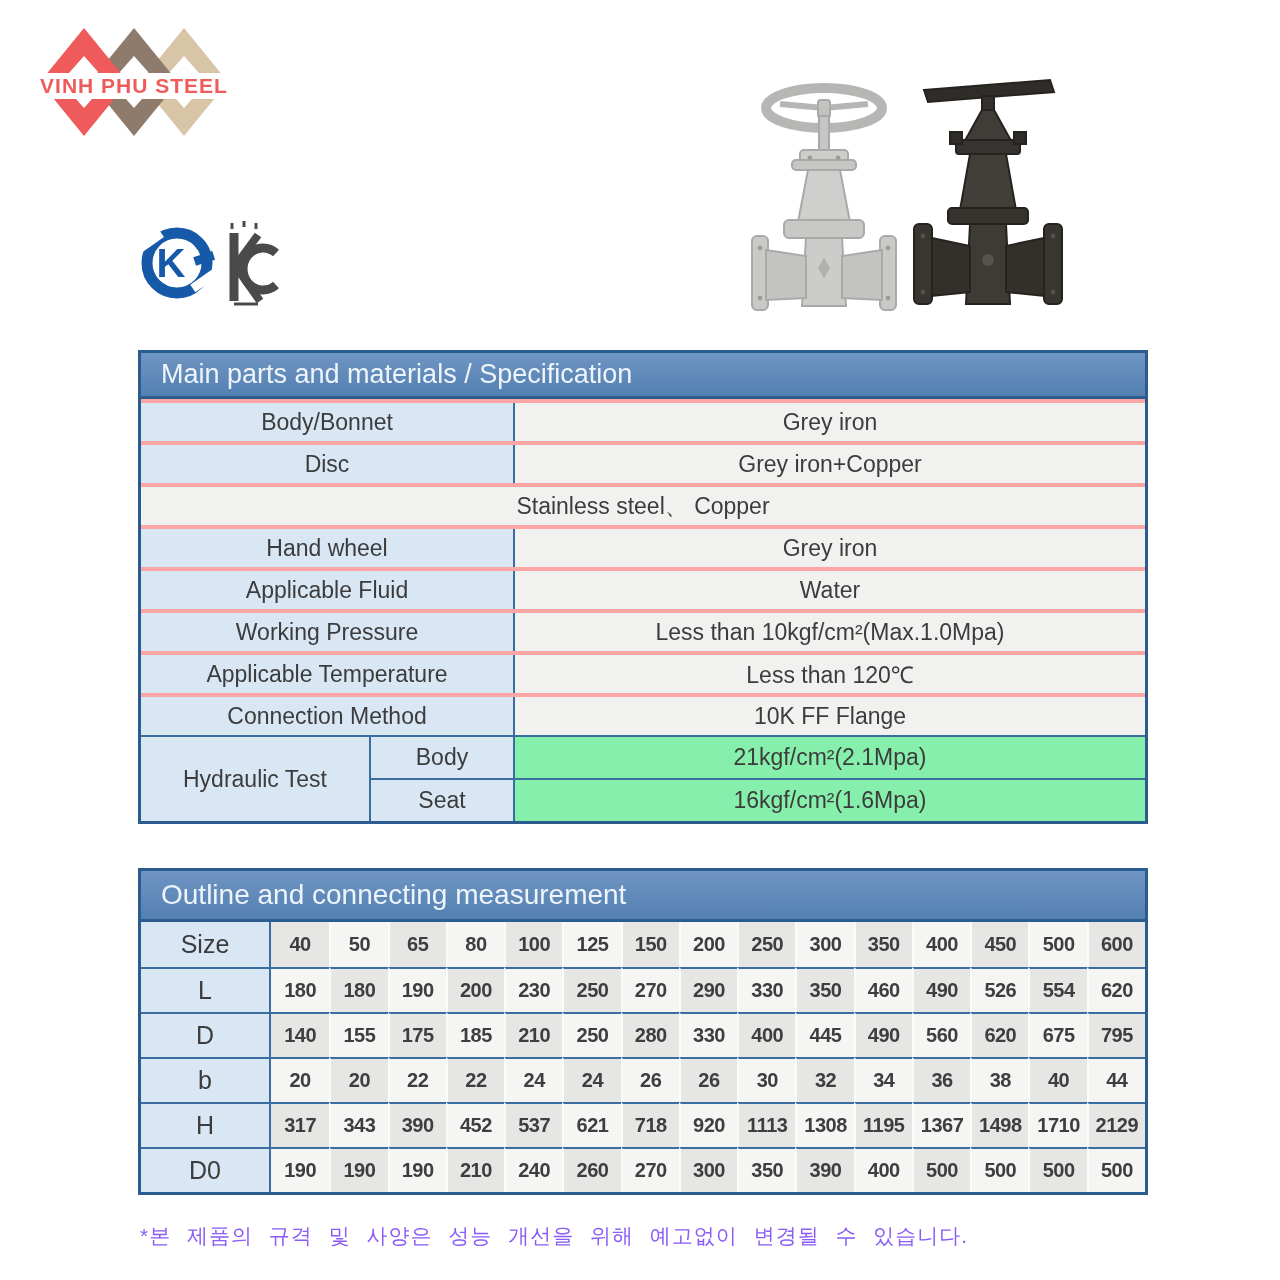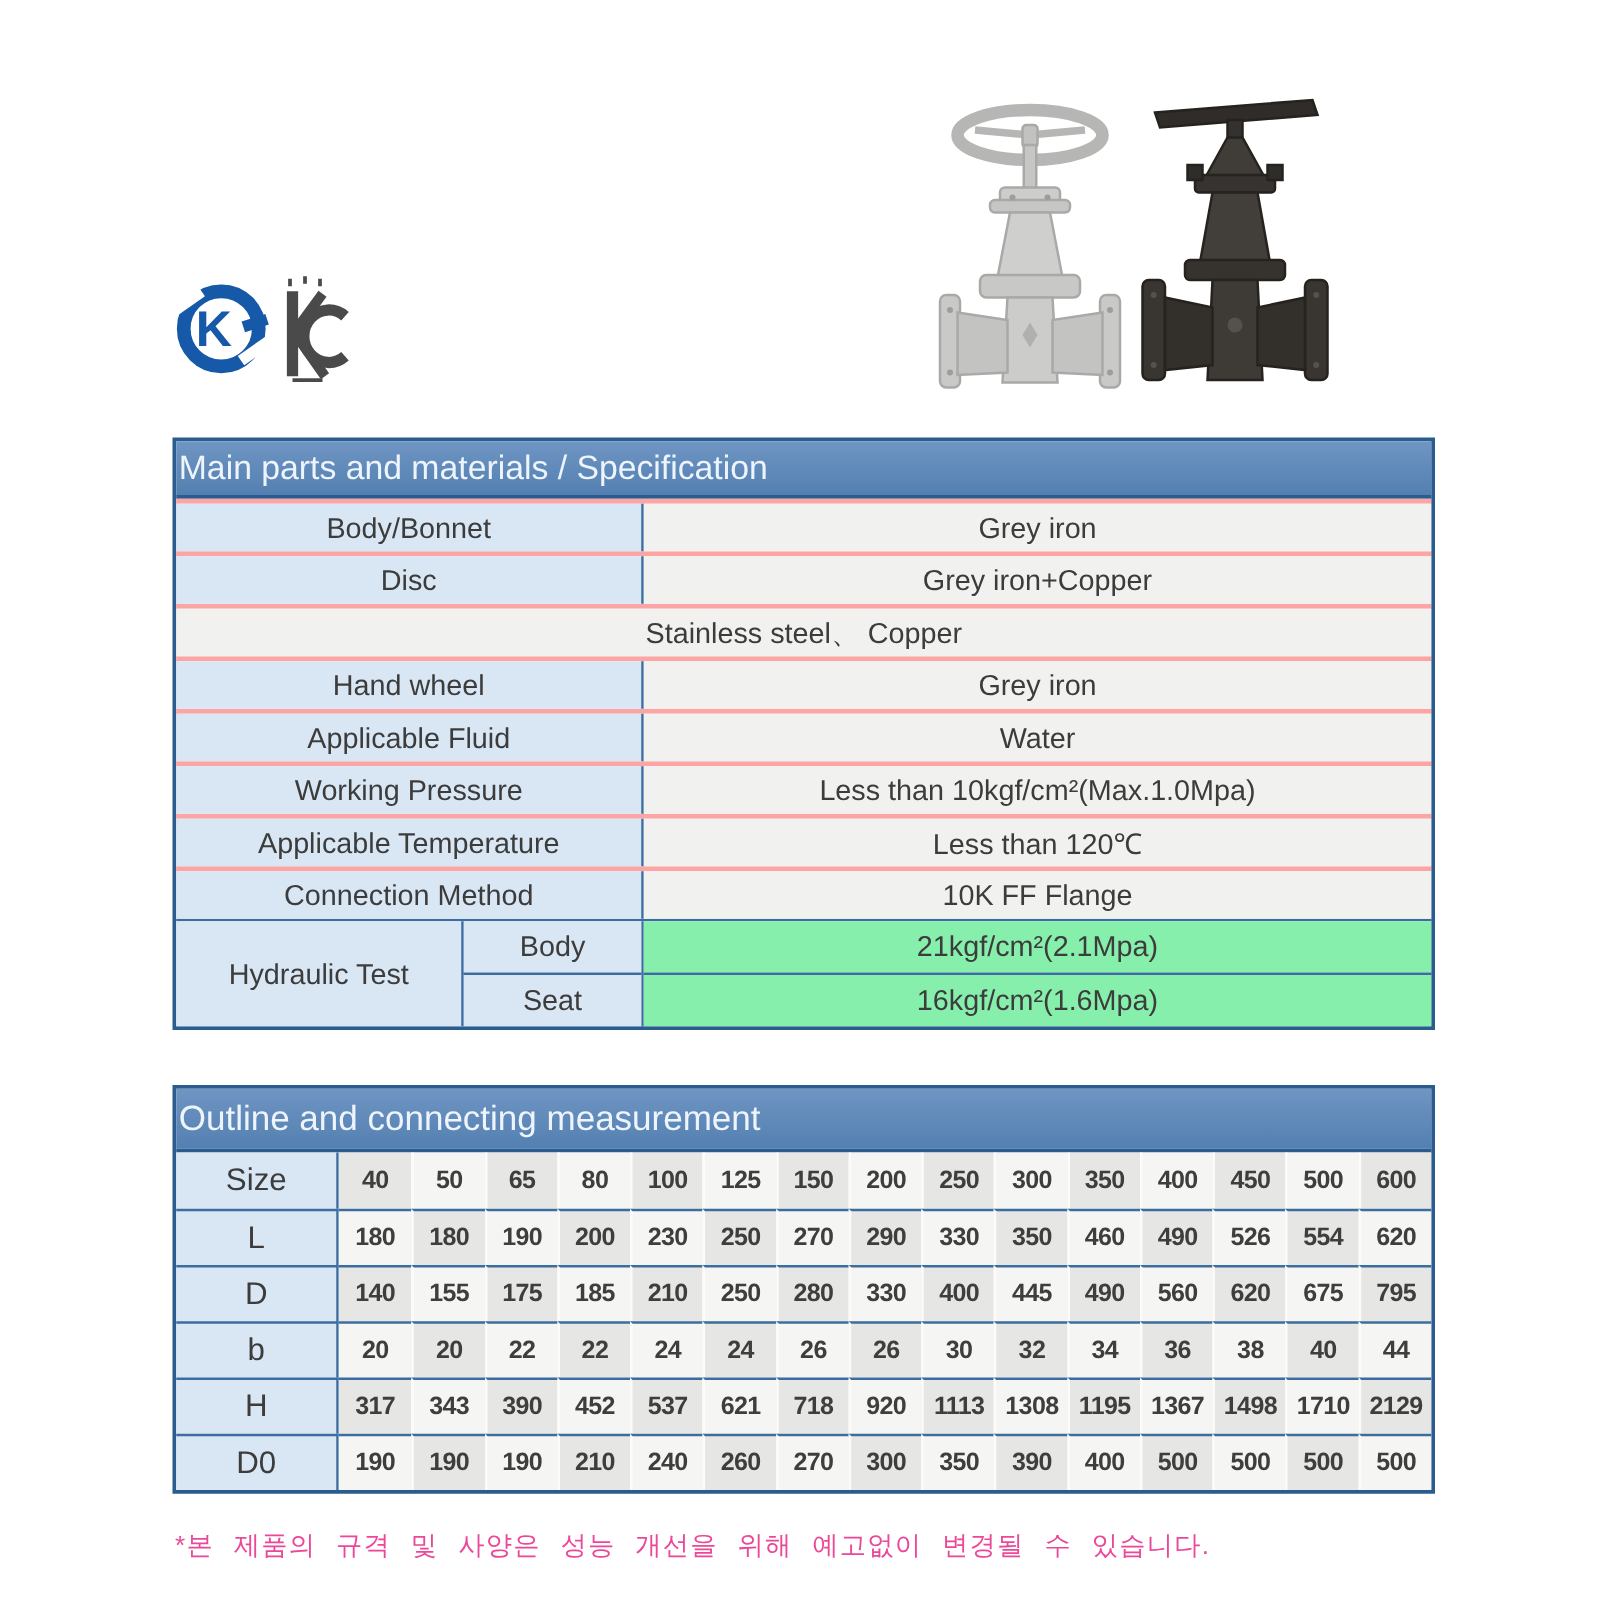--- a/index.html
+++ b/index.html
@@ -22,21 +22,21 @@
   
   #cert-ks { position:absolute; left:138px; top:224px; }
   #cert-kc { position:absolute; left:224px; top:219px; }
 
   
   #valves { position:absolute; left:748px; top:70px; width:320px; height:244px; display:flex; gap:12px; }
 
   
   .tbl { position:absolute; left:138px; width:1010px; border:3px solid #2b5c8f; background:#ffffff; }
   .tbl-header {
-    height:46px; display:flex; align-items:center; padding-left:2px;
+    height:46px; display:flex; align-items:center; padding-left:20px;
     background:linear-gradient(#6f95c3, #5380b1); color:#eef4fb;
     border-bottom:3px solid #2b5c8f; white-space:nowrap;
   }
   #spec-table { top:350px; }
   #spec-table .tbl-header { font-size:27px; }
   #meas-table { top:868px; }
   #meas-table .tbl-header { font-size:28px; height:51px; }
 
   
   .spec-row { display:flex; height:42px; border-top:4px solid #fca5a5; }
@@ -73,29 +73,37 @@
   .m-label {
     background:#d9e6f4; border-right:2px solid #3c6da1; font-size:25px;
   }
   .m-data { font-size:20px; font-weight:bold; letter-spacing:-0.5px; color:#3e3e3e; }
   .m-data.gap { border-left:2px solid #fbfbfa; }
   .m-data.dark { background:#e6e6e4; }
   .m-data.light { background:#f5f5f3; }
 
   
   #footnote {
-    position:absolute; left:140px; top:1222px; font-size:21px; color:#ec4899;
+    position:absolute; left:140px; top:1222px; font-size:21px; color:#8b5cf6;
     letter-spacing:1px; word-spacing:9px; white-space:nowrap;
   }
 </style>
 </head>
 <body>
 
 <div id="page">
 
+  <div id="logo">
+    <svg width="192" height="130" viewBox="0 0 192 130">
+      <path fill="#d8c5a8" fill-rule="evenodd" d="M146 8 L190 62 L146 116 L102 62 Z M146 36 L169 62 L146 88 L123 62 Z"></path>
+      <path fill="#8e7b6c" fill-rule="evenodd" d="M96 8 L140 62 L96 116 L52 62 Z M96 36 L119 62 L96 88 L73 62 Z"></path>
+      <path fill="#ef5b5b" fill-rule="evenodd" d="M46 8 L90 62 L46 116 L2 62 Z M46 36 L69 62 L46 88 L23 62 Z"></path>
+    </svg>
+    <div class="logo-text">VINH PHU STEEL</div>
+  </div>
 
   <svg id="cert-ks" width="78" height="78" viewBox="0 0 78 78">
     <circle cx="39" cy="39" r="30" fill="none" stroke="#1559a8" stroke-width="11"></circle>
     <rect x="-4" y="14" width="30" height="9" fill="#ffffff" transform="rotate(-35 10 18)"></rect>
     <rect x="52" y="52" width="30" height="9" fill="#ffffff" transform="rotate(-35 66 56)"></rect>
     <rect x="56" y="30" width="20" height="9" fill="#1559a8" transform="rotate(-18 66 34)"></rect>
     <text x="33" y="53" font-family="Liberation Sans, sans-serif" font-size="40" font-weight="bold" fill="#1559a8" text-anchor="middle">K</text>
   </svg>
 
   <svg id="cert-kc" width="56" height="90" viewBox="0 0 56 90">

